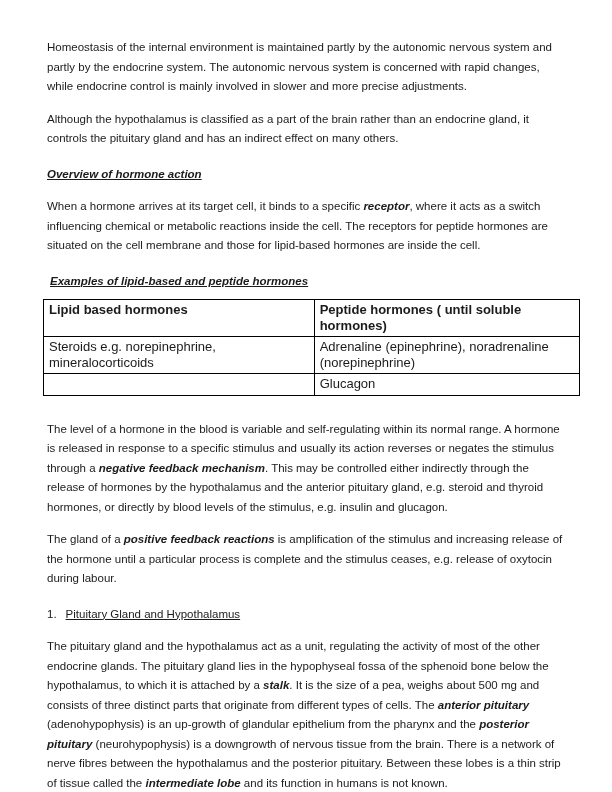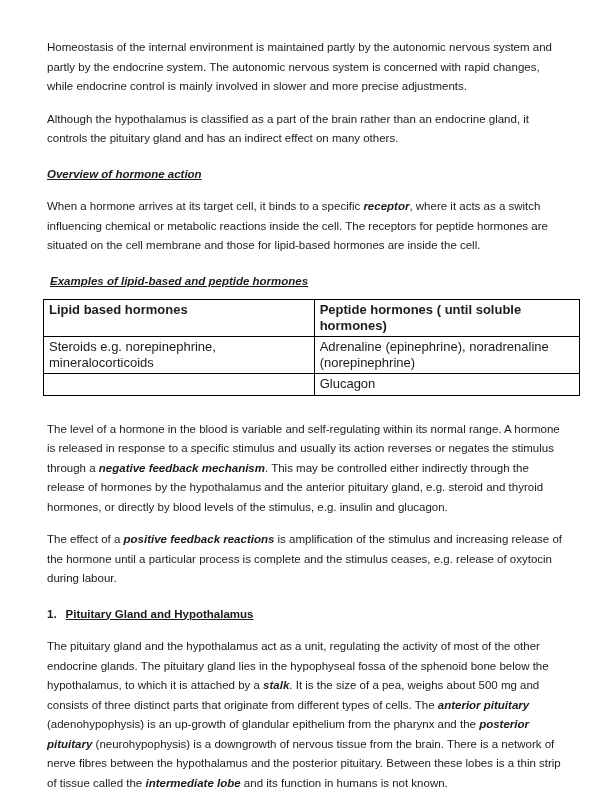--- a/index.html
+++ b/index.html
@@ -31,21 +31,21 @@
     font-style: italic;
   }
   .heading-italic {
     font-weight: bold;
     font-style: italic;
     text-decoration: underline;
     margin: 16px 0 8px 0;
     padding-left: 3px;
   }
   .numbered-heading {
-    font-weight: bold;
+    font-weight: normal;
     margin: 16px 0 13px 0;
   }
   .numbered-heading .num {
     text-decoration: none;
     margin-right: 9px;
   }
   .numbered-heading .title {
     text-decoration: underline;
   }
   table.hormones {
@@ -106,21 +106,21 @@
         <td>Glucagon</td>
       </tr>
     </tbody>
   </table>
 
   <p class="para">
     <span>The level of a hormone in the blood is variable and self-regulating within its normal range. A hormone is released in response to a specific stimulus and usually its action reverses or negates the stimulus through a </span><span class="it">negative feedback mechanism</span><span>. This may be controlled either indirectly through the release of hormones by the hypothalamus and the anterior pituitary gland, e.g. steroid and thyroid hormones, or directly by blood levels of the stimulus, e.g. insulin and glucagon.</span>
   </p>
 
   <p class="para">
-    <span>The effect of a </span><span class="it">positive feedback reactions</span><span> is amplification of the stimulus and increasing release of the hormone until a particular process is complete and the stimulus ceases, e.g. release of oxytocin during labour.</span>
+    <span>The gland of a </span><span class="it">positive feedback reactions</span><span> is amplification of the stimulus and increasing release of the hormone until a particular process is complete and the stimulus ceases, e.g. release of oxytocin during labour.</span>
   </p>
 
   <div class="numbered-heading">
     <span class="num">1.</span><span class="title">Pituitary Gland and Hypothalamus</span>
   </div>
 
   <p class="para">
     <span>The pituitary gland and the hypothalamus act as a unit, regulating the activity of most of the other endocrine glands. The pituitary gland lies in the hypophyseal fossa of the sphenoid bone below the hypothalamus, to which it is attached by a </span><span class="it">stalk</span><span>. It is the size of a pea, weighs about 500 mg and consists of three distinct parts that originate from different types of cells. The </span><span class="it">anterior pituitary</span><span> (adenohypophysis) is an up-growth of glandular epithelium from the pharynx and the </span><span class="it">posterior pituitary</span><span> (neurohypophysis) is a downgrowth of nervous tissue from the brain. There is a network of nerve fibres between the hypothalamus and the posterior pituitary. Between these lobes is a thin strip of tissue called the </span><span class="it">intermediate lobe</span><span> and its function in humans is not known.</span>
   </p>
 

